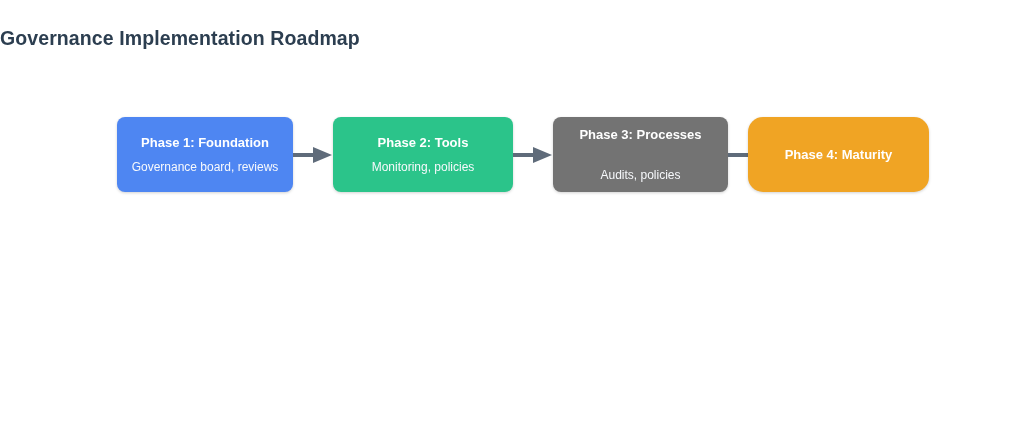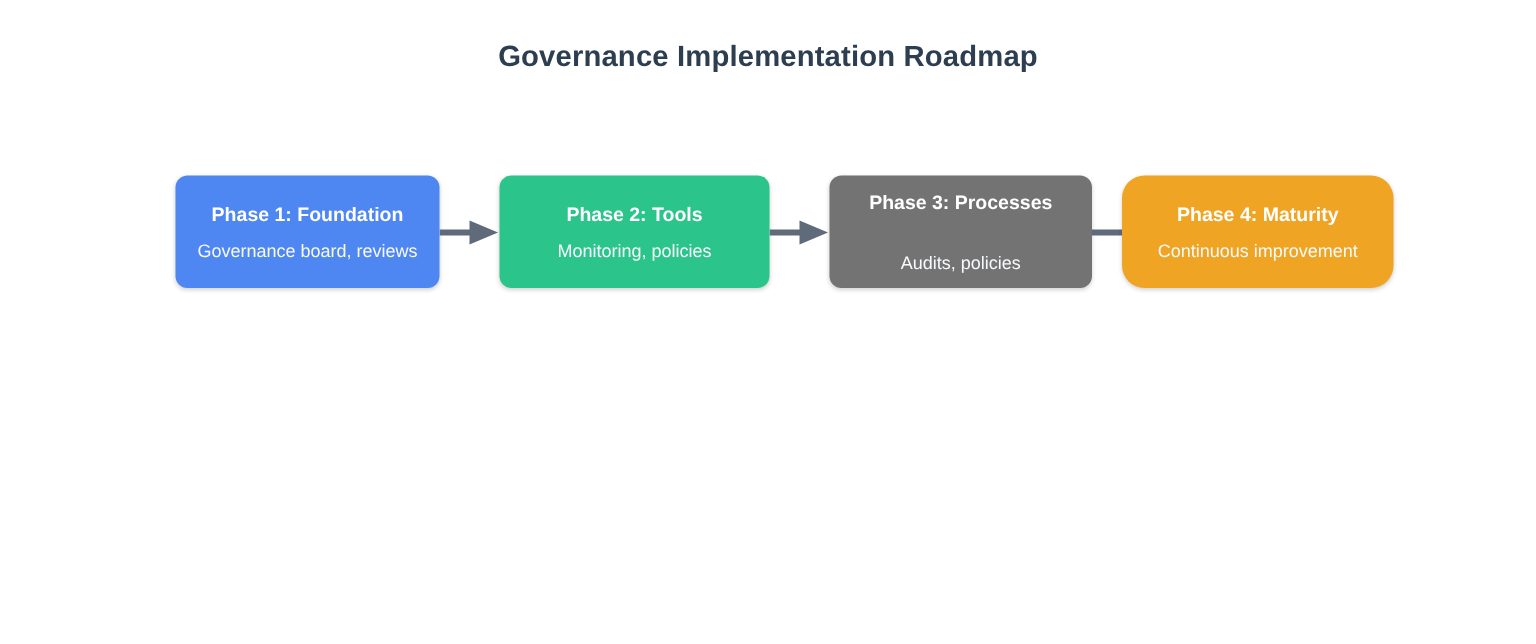--- a/index.html
+++ b/index.html
@@ -16,21 +16,21 @@
   .canvas {
     position: relative;
     width: 1024px;
     height: 429px;
   }
   .diagram-title {
     position: absolute;
     top: 27px;
     left: 0;
     width: 1024px;
-    text-align: center;
+    text-align: left;
     font-size: 19.5px;
     font-weight: bold;
     color: #2c3e50;
     letter-spacing: 0.1px;
   }
   .flow-row {
     position: absolute;
     top: 117px;
     left: 117px;
     width: 832px;
@@ -119,17 +119,16 @@
 
     <div class="arrow arrow-2">
       <svg width="40" height="18" viewBox="0 0 40 18">
         <rect class="arrow-shaft" x="0" y="7" width="24" height="4" fill="#5f6b7a"></rect>
         <polygon class="arrow-head" points="20,1 39,9 20,17" fill="#5f6b7a"></polygon>
       </svg>
     </div>
 
     <div class="phase-box box-3" style="background-color: rgb(240, 164, 36);">
       <div class="phase-title">Phase 4: Maturity</div>
-      <div class="phase-sub">Continuous improvement</div>
     </div>
 
   </div>
 </div>
 
 </body></html>

